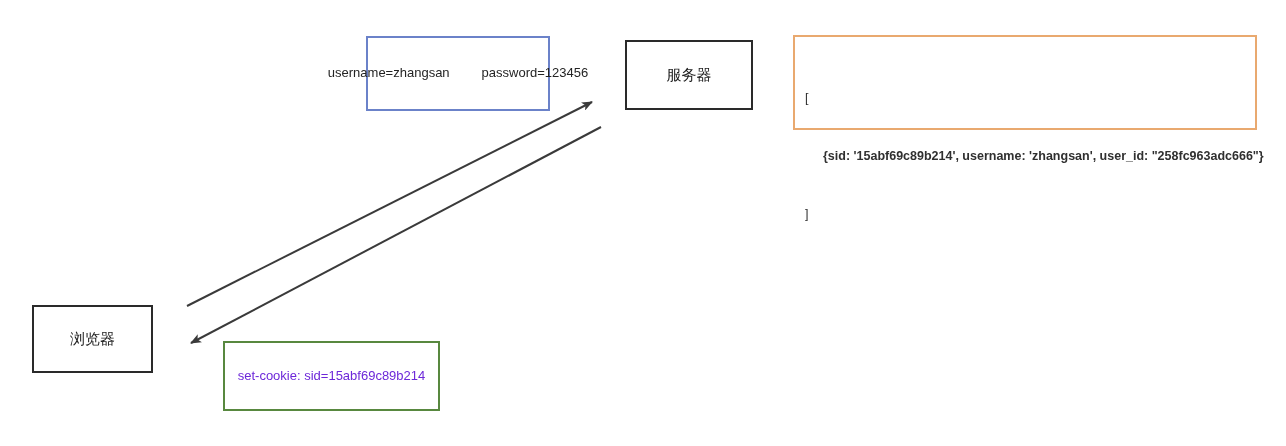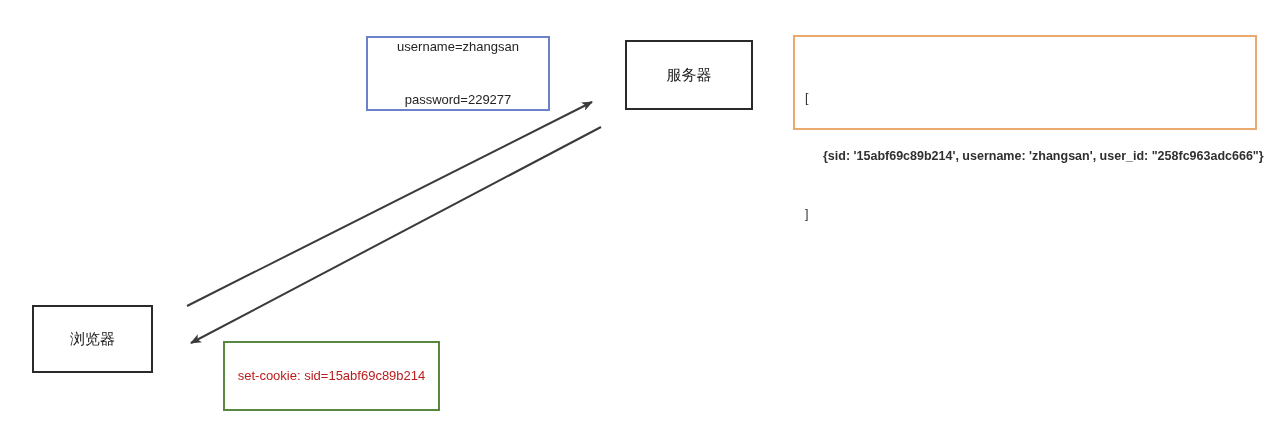--- a/index.html
+++ b/index.html
@@ -67,32 +67,32 @@
   
   #node-request {
     left: 366px;
     top: 36px;
     width: 184px;
     height: 75px;
     border: 2px solid #6b82c9;
     color: #242424;
     font-size: 13px;
     line-height: 1.55;
-    flex-direction: column;
+    flex-direction: row;
     gap: 32px;
   }
 
   
   #node-setcookie {
     left: 223px;
     top: 341px;
     width: 217px;
     height: 70px;
     border: 2px solid #58883f;
-    color: #b91c1c;
+    color: #6d28d9;
     font-size: 13px;
     line-height: 1.4;
   }
 
   
   #node-session {
     left: 793px;
     top: 35px;
     width: 464px;
     height: 95px;
@@ -137,21 +137,21 @@
   <div class="node node-endpoint" id="node-browser">
     <span>浏览器</span>
   </div>
 
   <div class="node node-endpoint" id="node-server">
     <span>服务器</span>
   </div>
 
   <div class="node" id="node-request">
     <span class="nowrap">username=zhangsan</span>
-    <span class="nowrap">password=229277</span>
+    <span class="nowrap">password=123456</span>
   </div>
 
   <div class="node" id="node-setcookie">
     <span class="nowrap">set-cookie: sid=15abf69c89b214</span>
   </div>
 
   <div class="node" id="node-session">
     <span class="session-line">[</span>
     <span class="session-line indented">{sid: '15abf69c89b214', username: 'zhangsan', user_id: "258fc963adc666"}</span>
     <span class="session-line">]</span>

